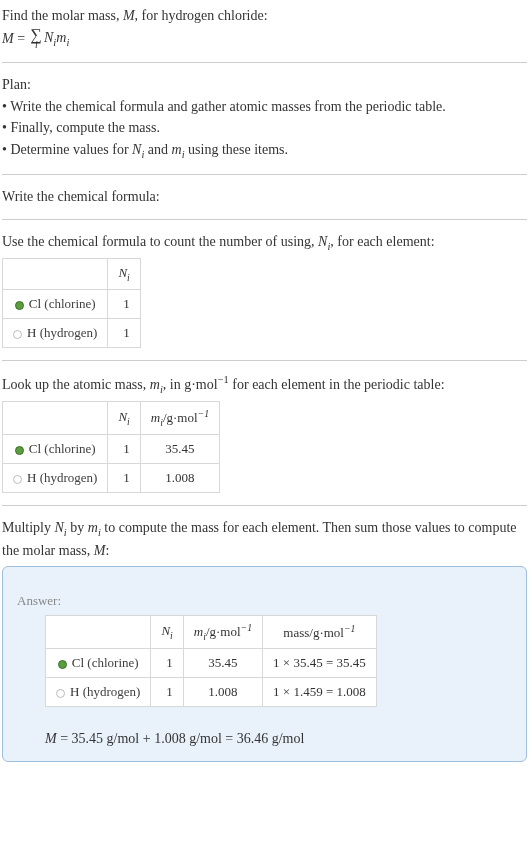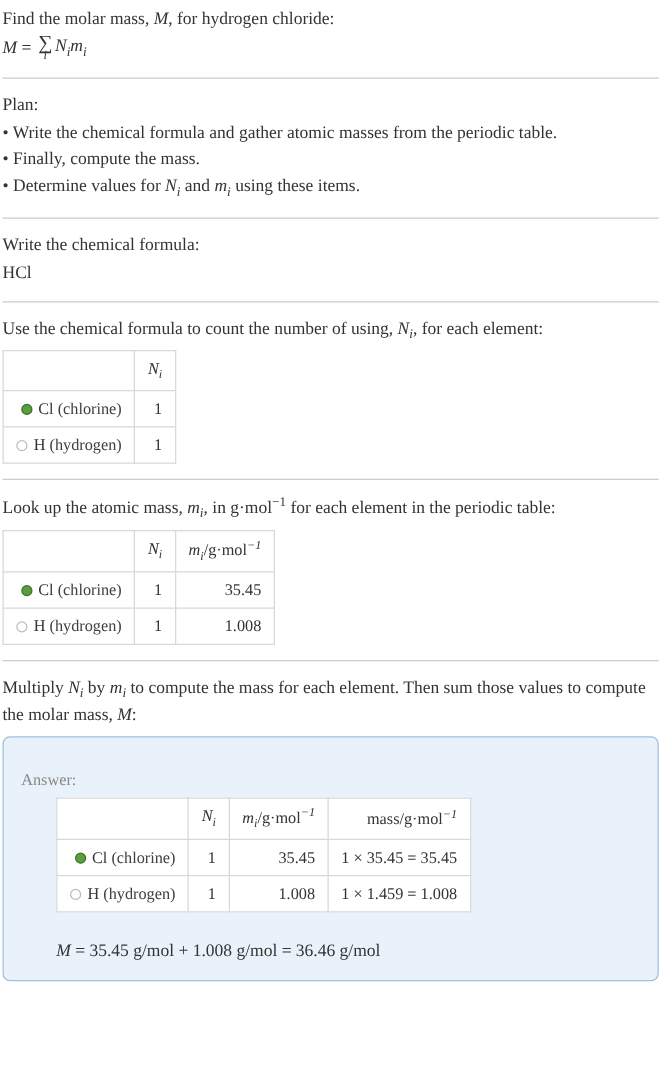--- a/index.html
+++ b/index.html
@@ -59,21 +59,21 @@
       font-style: italic;
     }
     table {
       border-collapse: collapse;
       margin-top: 4px;
       font-size: 13px;
     }
     th, td {
       border: 1px solid #d8d8d8;
       padding: 6px 10px;
-      text-align: right;
+      text-align: center;
     }
     th {
       font-weight: normal;
       font-style: italic;
       background: #fff;
     }
     th:first-child, td:first-child {
       min-width: 100px;
     }
     td.num {
@@ -153,21 +153,20 @@
   <div class="text-line">• Finally, compute the mass.</div>
   <div class="text-line">
     <span>• Determine values for </span><span class="formula"><span>N</span><sub>i</sub></span><span> and </span><span class="formula"><span>m</span><sub>i</sub></span><span> using these items.</span>
   </div>
 </div>
 
 <hr>
 
 <div class="section">
   <div class="text-line">Write the chemical formula:</div>
-  <div class="text-line">HCl</div>
 </div>
 
 <hr>
 
 <div class="section">
   <div class="text-line">
     <span>Use the chemical formula to count the number of using, </span><span class="formula"><span>N</span><sub>i</sub></span><span>, for each element:</span>
   </div>
   <table>
     <tbody>

